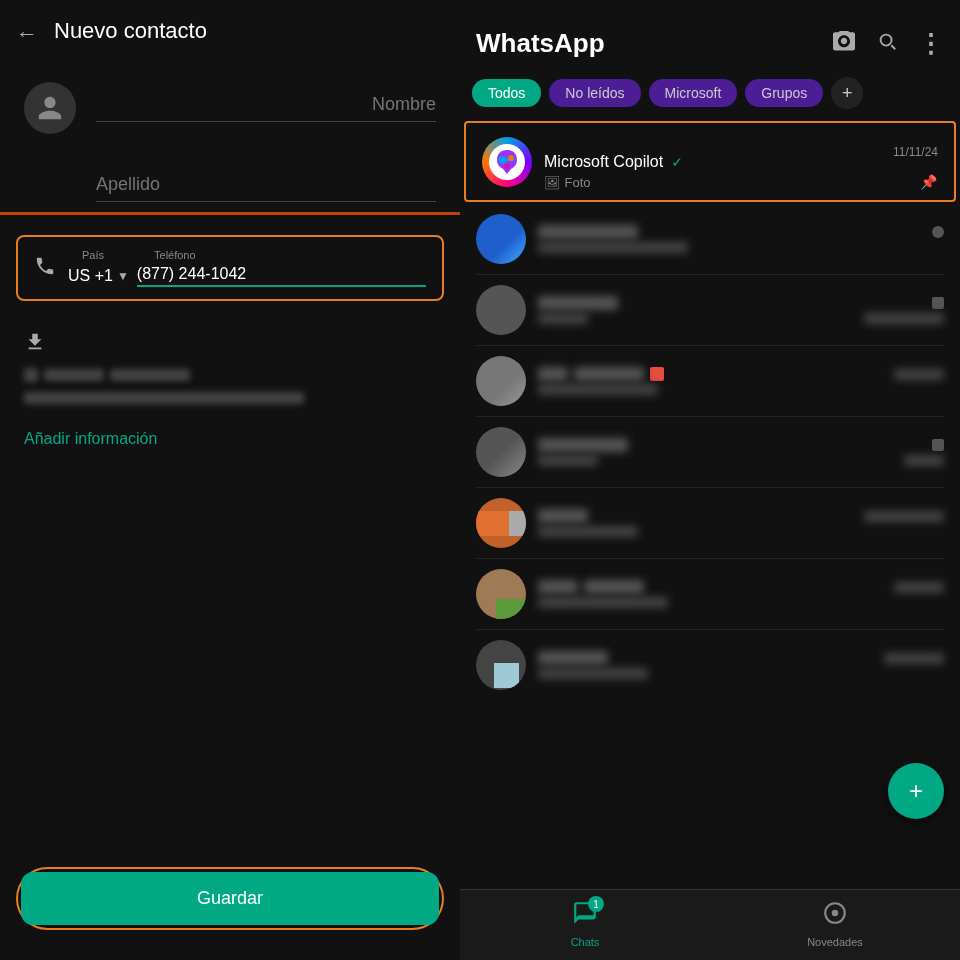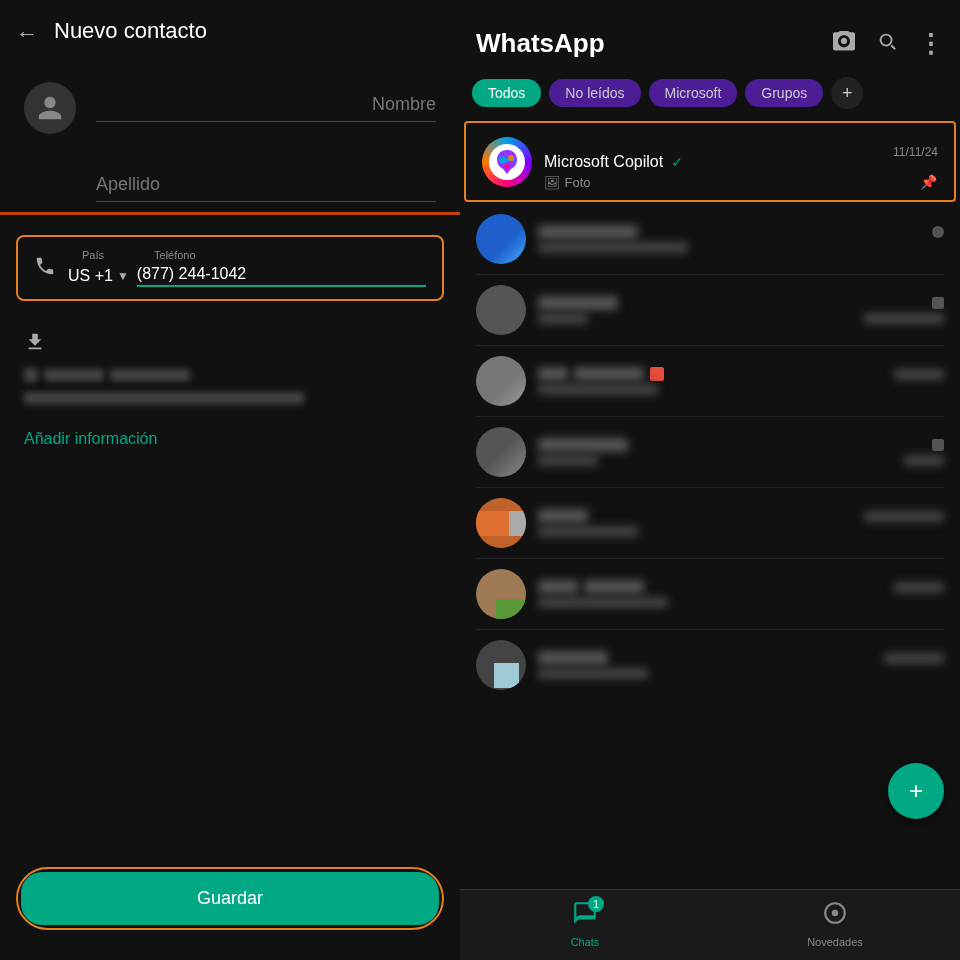--- a/index.html
+++ b/index.html
@@ -195,21 +195,21 @@
       right: 16px;
       border: 2px solid #e67e22;
       border-radius: 40px;
       padding: 3px;
     }
 
     .save-button {
       width: 100%;
       background: #00a884;
       border: none;
-      border-radius: 21px;
+      border-radius: 12px;
       padding: 16px;
       color: #fff;
       font-size: 18px;
       font-weight: 500;
       cursor: pointer;
     }
 
     
     .blurred-block {
       display: flex;

